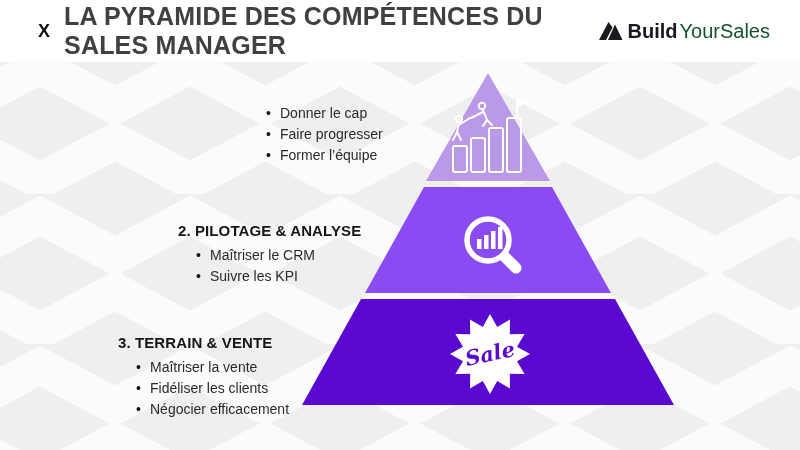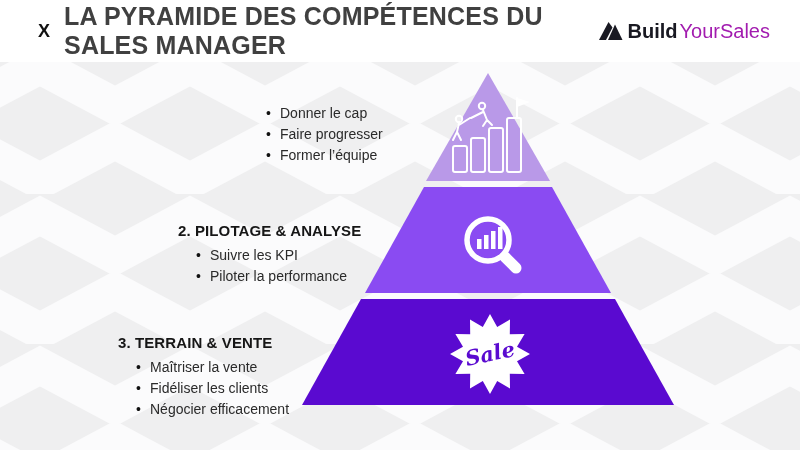--- a/index.html
+++ b/index.html
@@ -15,21 +15,21 @@
     position:absolute;top:0;left:0;width:800px;height:62px;background:#ffffff;
     display:flex;align-items:center;justify-content:space-between;
     box-sizing:border-box;padding:0 30px 0 38px;
   }
   .title-group{display:flex;align-items:center;gap:14px;}
   .title-prefix{font-weight:700;font-size:18px;color:#111111;}
   .page-title{font-weight:700;font-size:25px;color:#404040;letter-spacing:.2px;}
   .logo{display:flex;align-items:center;gap:2px;}
   .logo svg{display:block;}
   .logo-bold{font-weight:700;font-size:20px;color:#191922;margin-left:2px;}
-  .logo-regular{font-weight:400;font-size:20px;color:#a21caf;}
+  .logo-regular{font-weight:400;font-size:20px;color:#14532d;}
 
   
   .content{position:absolute;top:62px;left:0;width:800px;height:388px;overflow:hidden;}
   .bg-pattern{position:absolute;top:0;left:0;}
   .pyramid-svg{position:absolute;top:0;left:0;}
 
   
   .level-block{position:absolute;color:#1c1c1c;}
   .level-title{font-weight:700;font-size:15px;color:#161616;margin:0 0 6px 0;letter-spacing:.1px;}
   .level-list{list-style:none;margin:0;padding:0 0 0 18px;}
@@ -120,22 +120,22 @@
       <ul class="level-list">
         <li>Donner le cap</li>
         <li>Faire progresser</li>
         <li>Former l’équipe</li>
       </ul>
     </div>
 
     <div class="level-block" id="block-2">
       <p class="level-title">2. PILOTAGE &amp; ANALYSE</p>
       <ul class="level-list">
+        <li>Maîtriser le CRM</li>
         <li>Suivre les KPI</li>
-        <li>Piloter la performance</li>
       </ul>
     </div>
 
     <div class="level-block" id="block-3">
       <p class="level-title">3. TERRAIN &amp; VENTE</p>
       <ul class="level-list">
         <li>Maîtriser la vente</li>
         <li>Fidéliser les clients</li>
         <li>Négocier efficacement</li>
       </ul>

